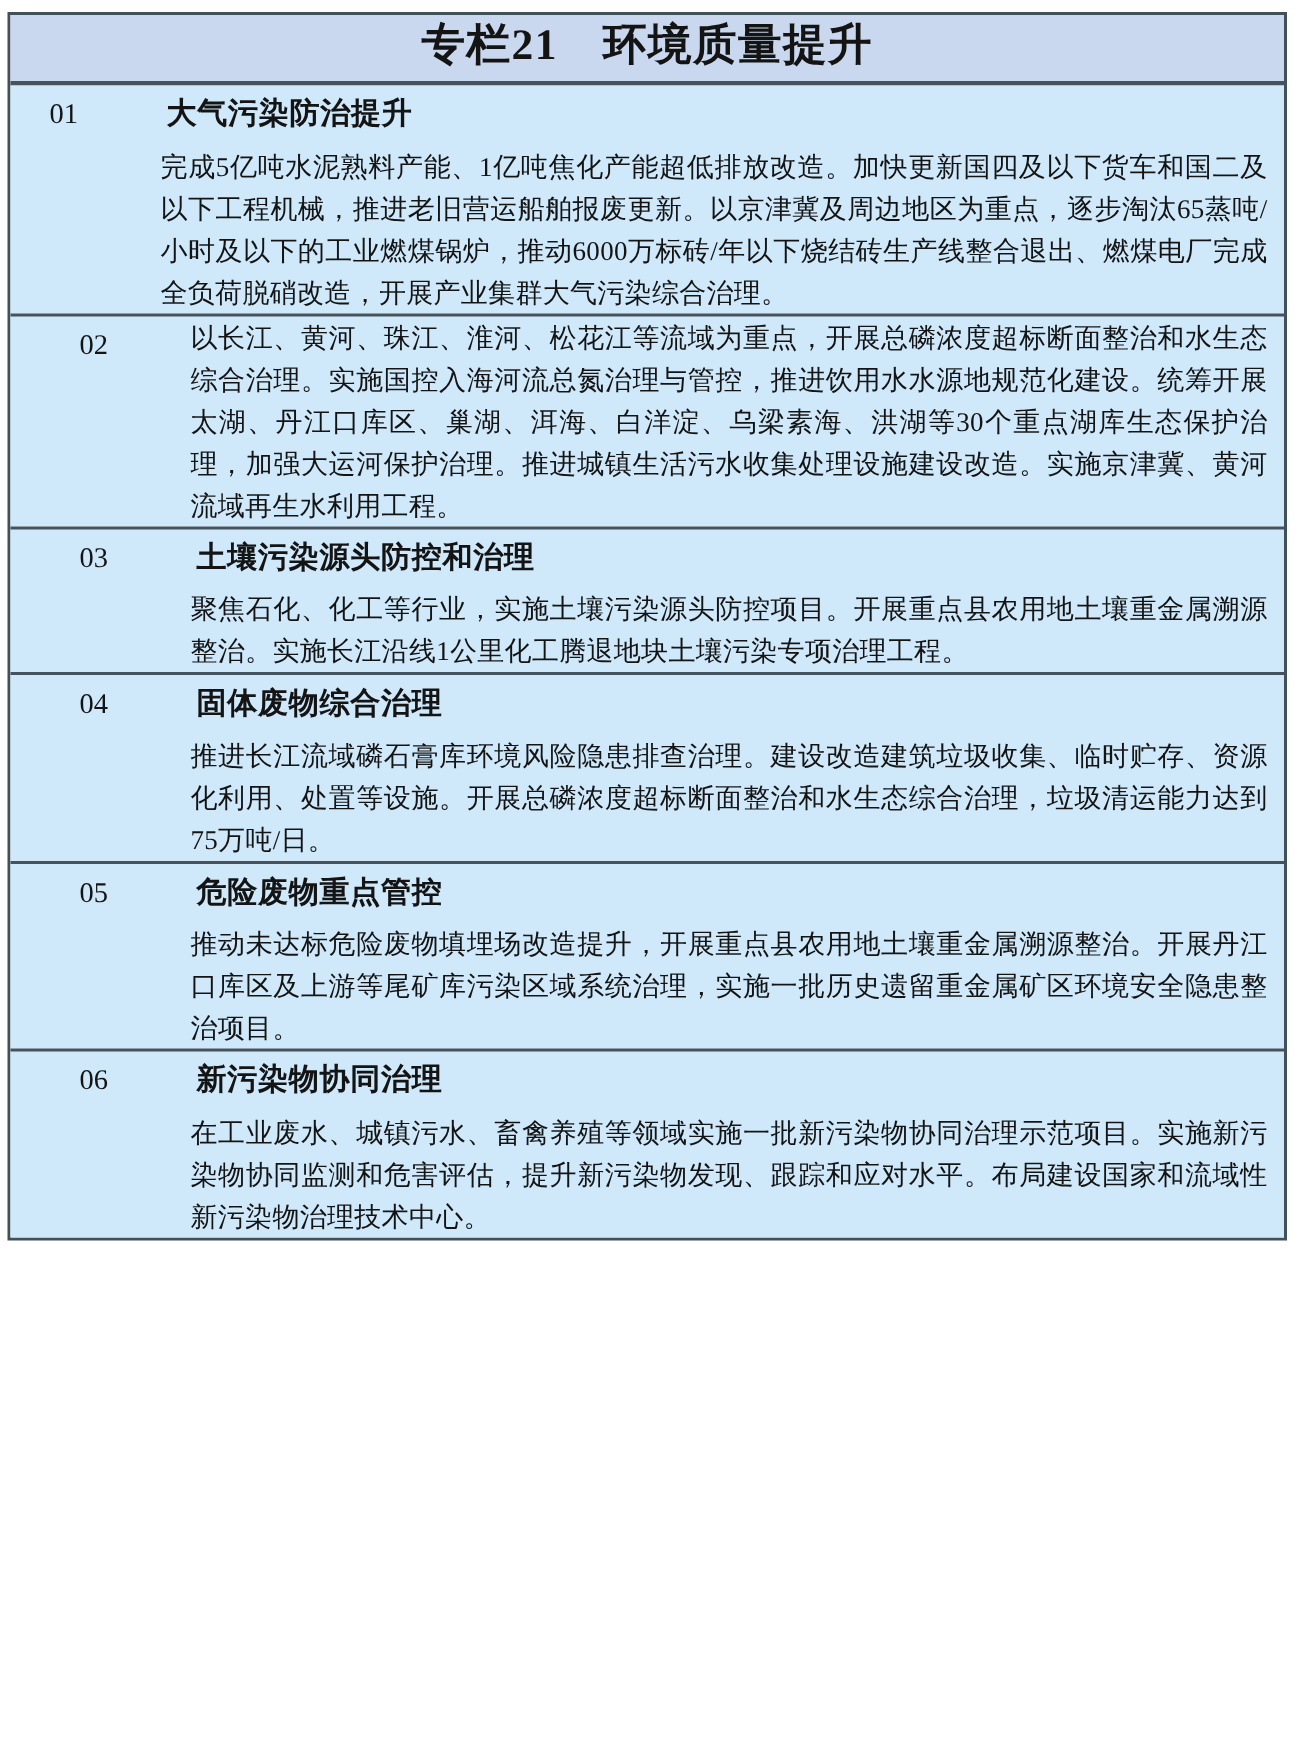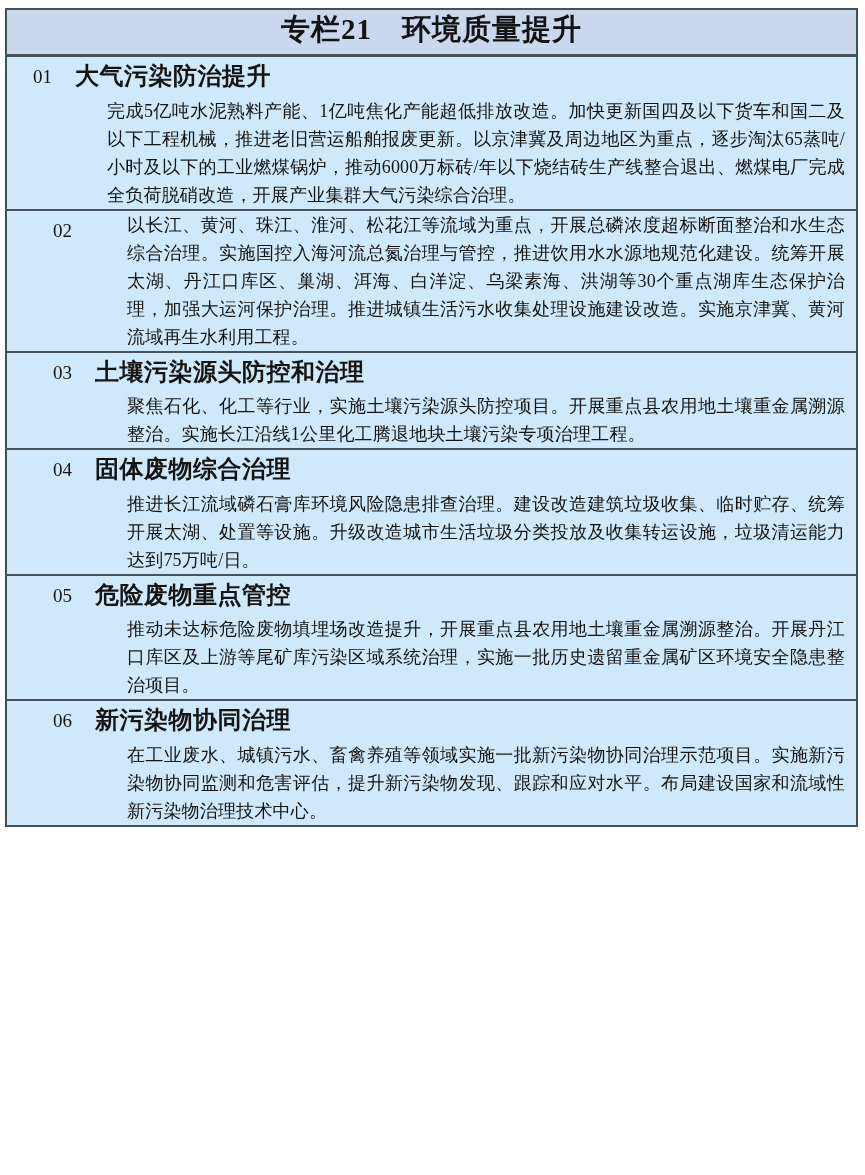--- a/index.html
+++ b/index.html
@@ -53,24 +53,25 @@
     flex: 0 0 42px;
     font-size: 19px;
     line-height: 39.5px;
     font-weight: normal;
   }
   .sec-content {
     flex: 1 1 auto;
     min-width: 0;
   }
   .sec-title {
-    font-size: 24px;
+    font-size: 20px;
     line-height: 39.5px;
     font-weight: bold;
     letter-spacing: 0.5px;
+    margin-left: 36px;
   }
   .sec-body {
     font-size: 18px;
     line-height: 28px;
     text-align: justify;
     text-justify: inter-ideograph;
     letter-spacing: 0.2px;
     margin-left: 32px;
   }
 </style>
@@ -105,21 +106,21 @@
       <div class="sec-content">
         <div class="sec-title">土壤污染源头防控和治理</div>
         <div class="sec-body">聚焦石化、化工等行业，实施土壤污染源头防控项目。开展重点县农用地土壤重金属溯源整治。实施长江沿线1公里化工腾退地块土壤污染专项治理工程。</div>
       </div>
     </div>
 
     <div class="section">
       <div class="sec-num">04</div>
       <div class="sec-content">
         <div class="sec-title">固体废物综合治理</div>
-        <div class="sec-body">推进长江流域磷石膏库环境风险隐患排查治理。建设改造建筑垃圾收集、临时贮存、统筹开展太湖、处置等设施。升级改造城市生活垃圾分类投放及收集转运设施，垃圾清运能力达到75万吨/日。</div>
+        <div class="sec-body">推进长江流域磷石膏库环境风险隐患排查治理。建设改造建筑垃圾收集、临时贮存、资源化利用、处置等设施。开展总磷浓度超标断面整治和水生态综合治理，垃圾清运能力达到75万吨/日。</div>
       </div>
     </div>
 
     <div class="section">
       <div class="sec-num">05</div>
       <div class="sec-content">
         <div class="sec-title">危险废物重点管控</div>
         <div class="sec-body">推动未达标危险废物填埋场改造提升，开展重点县农用地土壤重金属溯源整治。开展丹江口库区及上游等尾矿库污染区域系统治理，实施一批历史遗留重金属矿区环境安全隐患整治项目。</div>
       </div>
     </div>

